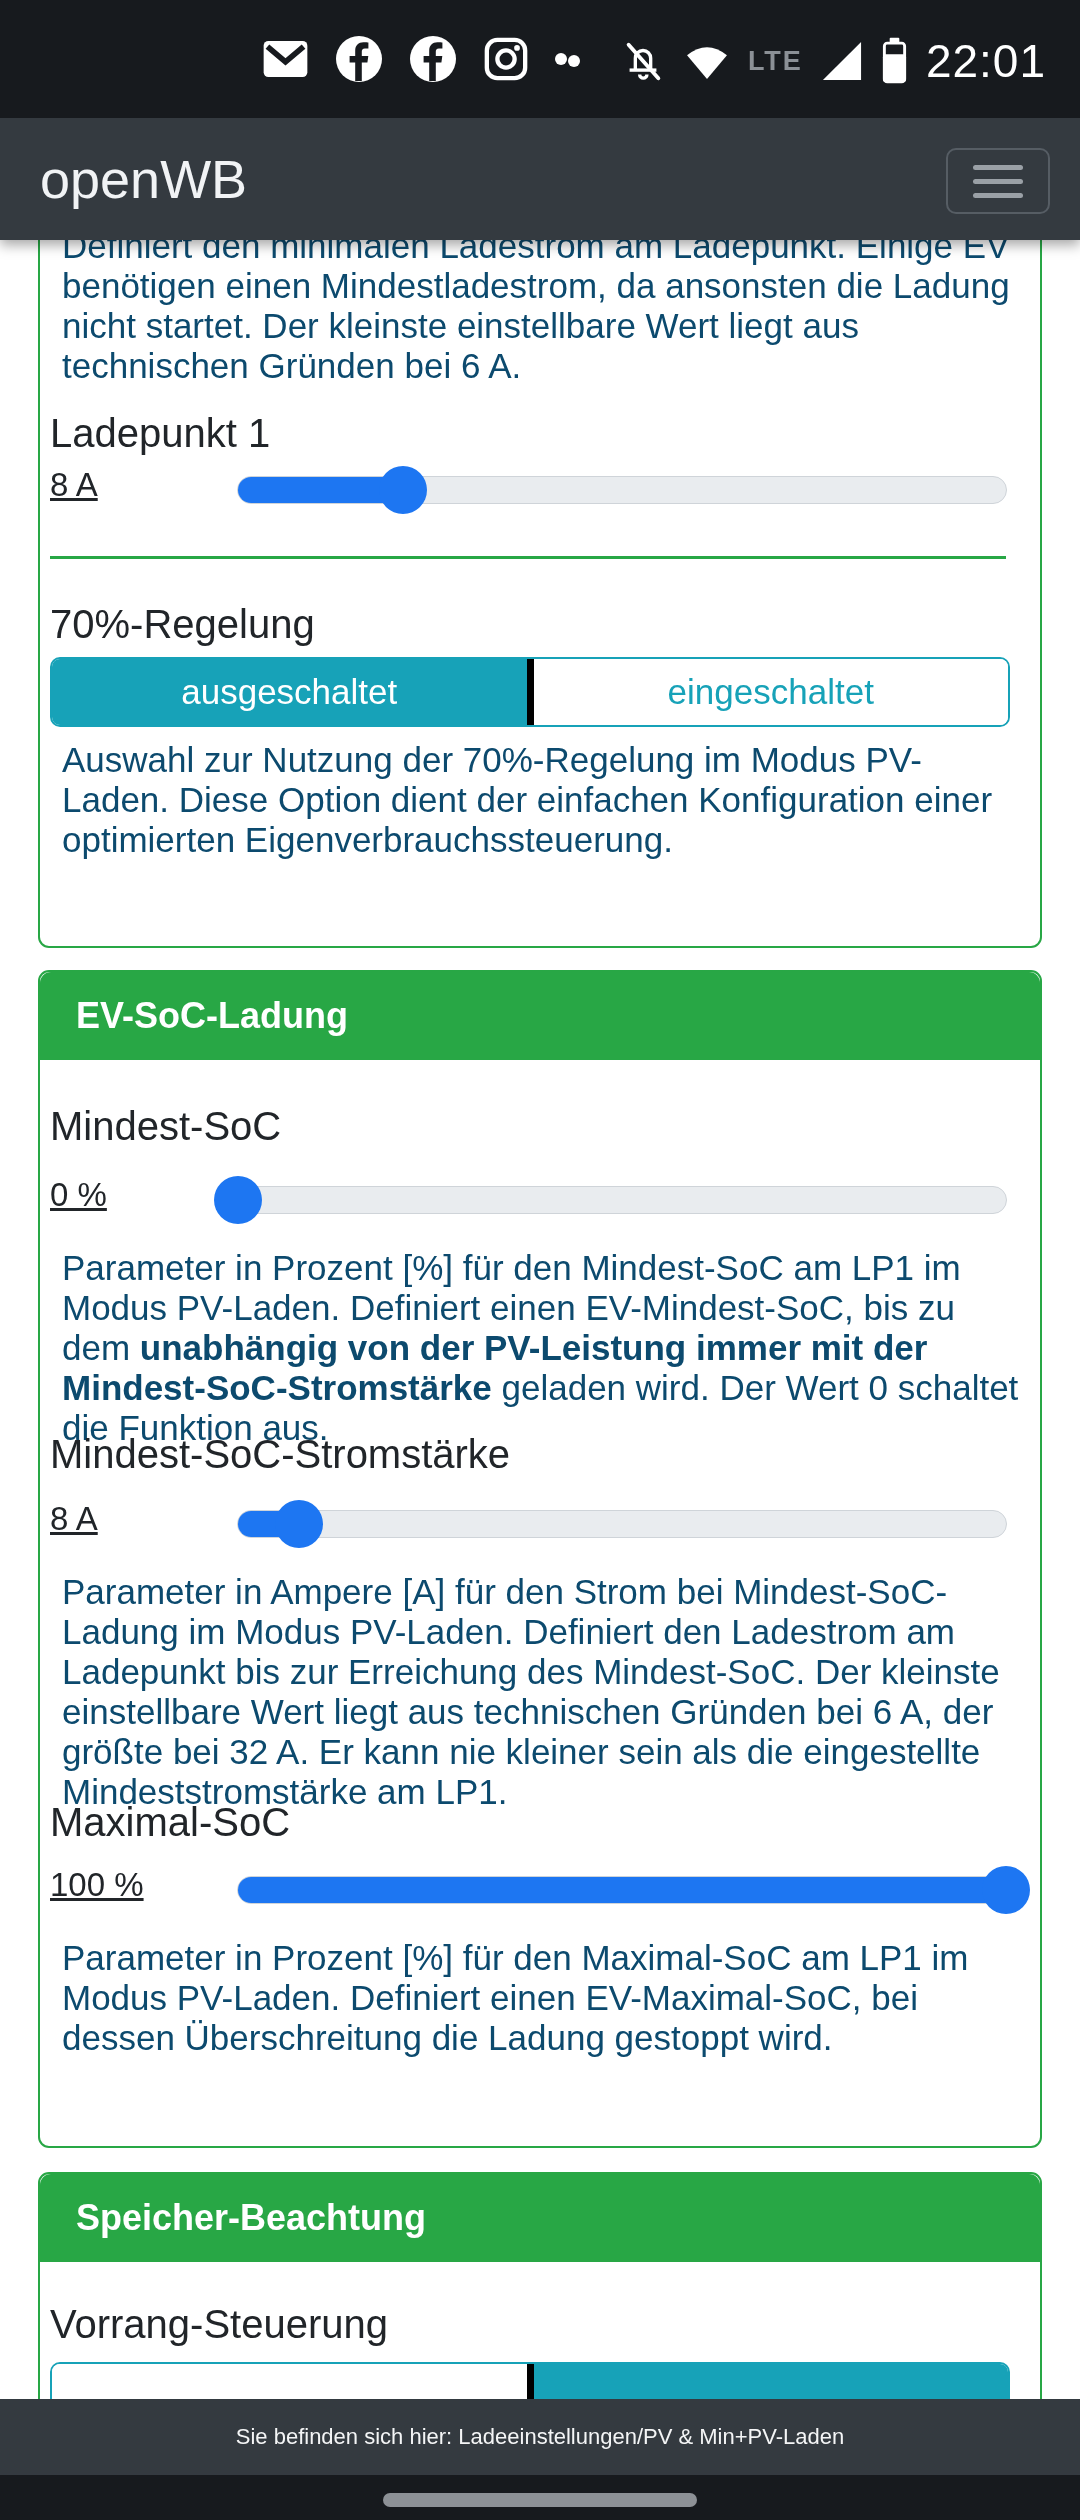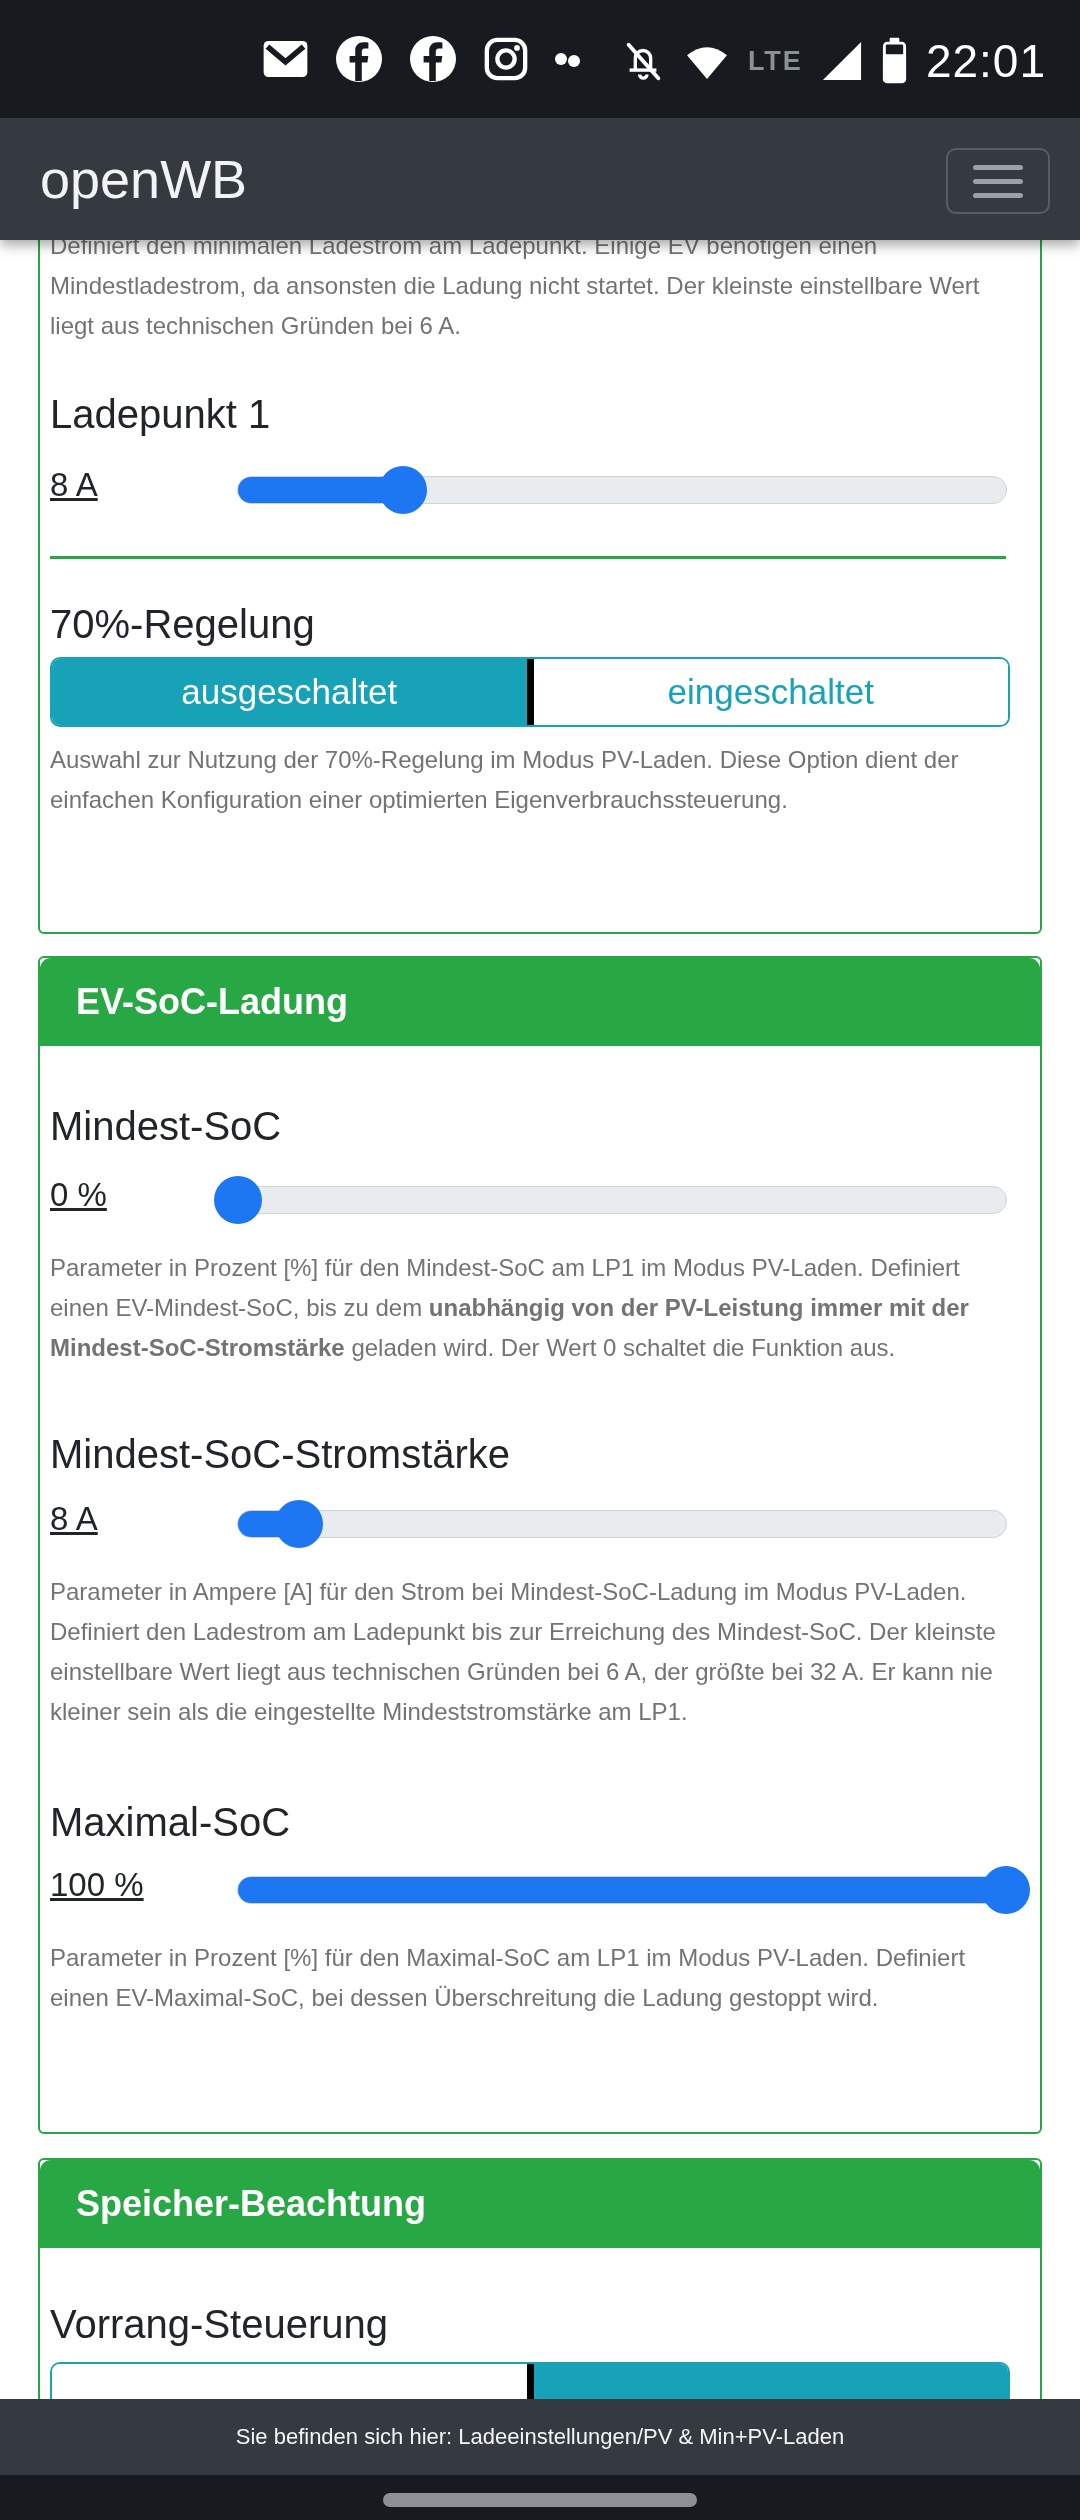--- a/index.html
+++ b/index.html
@@ -24,32 +24,32 @@
     background:#343a40; z-index:20; box-shadow:0 5px 12px rgba(0,0,0,.35); }
   .brand { position:absolute; left:40px; top:50%; transform:translateY(-50%);
     color:#f1f3f5; font-size:54px; }
   .menu-btn { position:absolute; right:30px; top:30px; width:100px; height:62px;
     border:2px solid #565d64; border-radius:10px; background:transparent;
     display:flex; flex-direction:column; justify-content:center; align-items:center; gap:9px; }
   .menu-btn span { display:block; width:50px; height:5px; background:#9aa0a6; border-radius:3px; }
 
   
   .card { position:absolute; left:38px; width:1000px; background:#fff;
-    border:2px solid #28a745; border-radius:6px; z-index:1; }
+    border:2px solid #28a745; border-radius:11px; z-index:1;margin-top:14px; }
   .card-header { height:88px; background:#28a745; border-radius:11px 11px 0 0;
     display:flex; align-items:center; padding:0 36px; color:#fff;
     font-weight:bold; font-size:36px; }
   #card-intro { top:-64px; height:994px; }
   #card-evsoc { top:956px; height:1174px; }
   #card-storage { top:2158px; height:420px; }
 
   
   .abs { position:absolute; z-index:2; }
   .h-label { left:50px; font-size:40px; color:#212529; }
-  .para { left:50px; width:960px; font-size:24px; line-height:40px; color:#737373; }
+  .para { left:62px; width:960px; font-size:35px; line-height:40px; color:#0c4a6e; }
   .para b { font-weight:bold; }
   .slider-value { left:50px; font-size:33px; color:#212529;text-decoration:underline; }
   .slider { left:237px; width:768px; height:26px; background:#e9ecef;
     border:1px solid #cfd4d9; border-radius:14px; }
   .slider .fill { position:absolute; left:0; top:0; bottom:0; width:var(--p,0%);
     background:#1d76f2; border-radius:13px; }
   .slider .thumb { position:absolute; left:var(--p,0%); top:50%;
     transform:translate(-50%,-50%); width:48px; height:48px; border-radius:50%;
     background:#1d76f2; }
   .hr-green { left:50px; width:956px; height:3px; background:#28a745; }
@@ -84,21 +84,21 @@
   </div>
 
   <div class="card" id="card-storage">
     <div class="card-header">
       <span>Speicher-Beachtung</span>
     </div>
   </div>
 
   <div class="abs para" style="top:226px;">Definiert den minimalen Ladestrom am Ladepunkt. Einige EV benötigen einen Mindestladestrom, da ansonsten die Ladung nicht startet. Der kleinste einstellbare Wert liegt aus technischen Gründen bei 6 A.</div>
 
-  <div class="abs h-label" style="top:392px;">Ladepunkt 1</div>
+  <div class="abs h-label" style="top:411px;">Ladepunkt 1</div>
 
   <div class="abs slider-value" style="top:466px;">8 A</div>
   <div class="abs slider" style="top: 476px; --p: 21.5%;">
     <div class="fill"></div>
     <div class="thumb"></div>
   </div>
 
   <div class="abs hr-green" style="top:556px;"></div>
 
   <div class="abs h-label" style="top:602px;">70%-Regelung</div>

